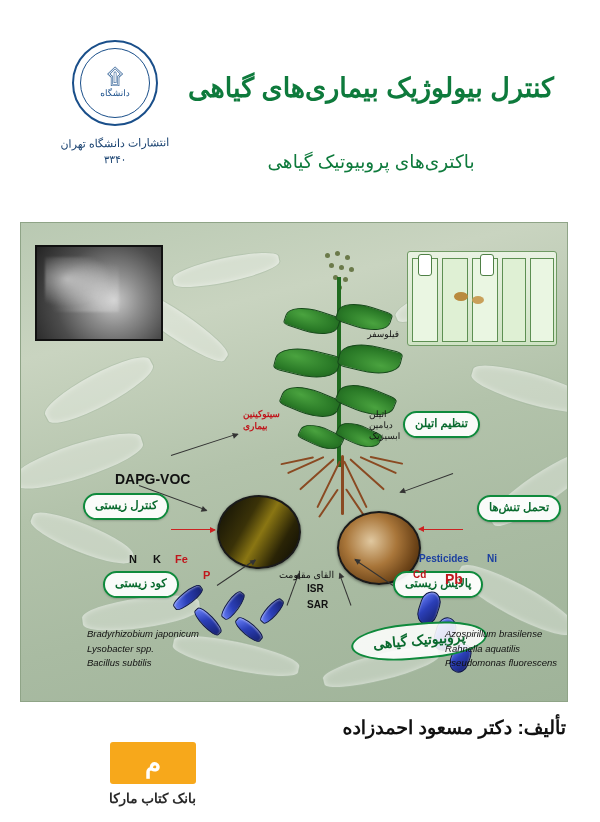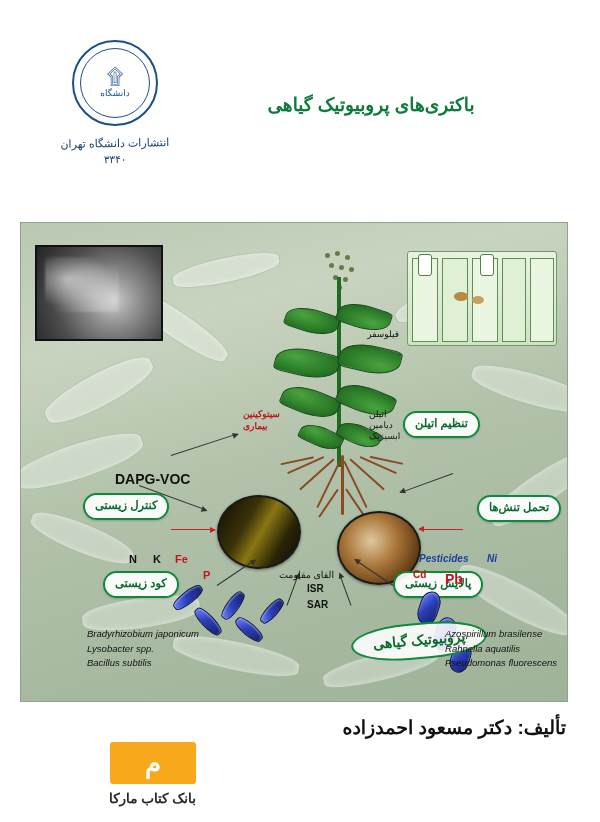--- a/index.html
+++ b/index.html
@@ -79,23 +79,23 @@
     text-align: center;
   }
   .title-main {
     font-size: 27px;
     font-weight: bold;
     color: #0e7a3c;
     line-height: 1.5;
     letter-spacing: 0px;
   }
   .title-sub {
-    margin-top: 22px;
+    margin-top: 38px;
     font-size: 18.5px;
-    font-weight: bold;
+    font-weight: normal;
     color: #0e7a3c;
     line-height: 1.6;
   }
 
   
   .art {
     position: absolute;
     left: 20px; top: 222px;
     width: 548px; height: 480px;
     background: linear-gradient(165deg,#b9c9b2 0%, #c9d4c0 22%, #b3c3ab 48%, #a9bba2 70%, #9fb399 100%);
@@ -205,21 +205,21 @@
 
   
   .ann {
     position:absolute;
     font-size: 9px;
     color:#111;
     white-space:nowrap;
     font-family:"Liberation Sans", sans-serif;
   }
   .ann.red { color:#c0161c; font-weight:bold; }
-  .ann.blue { color:#1b3fa0; font-weight:bold;font-style:italic; }
+  .ann.blue { color:#1b3fa0; font-weight:bold; }
 
   
   .nut { position:absolute; font-size:11px; font-weight:bold; }
 
   
   .arrow {
     position:absolute;
     height:0; border-top:1.4px solid #333;
     transform-origin: left center;
   }
@@ -289,20 +289,21 @@
           <span>دانشگاه</span>
         </div>
       </div>
       <div class="logo-caption">
         <div>انتشارات دانشگاه تهران</div>
         <div class="num">۳۳۴۰</div>
       </div>
     </div>
 
     <div class="title-block">
+      <div class="title-main">کنترل بیولوژیک بیماری‌های گیاهی</div>
       <div class="title-sub">باکتری‌های پروبیوتیک گیاهی</div>
     </div>
   </div>
 
   <div class="art">
 
     <div class="rod" style="left:18px;  top:150px; width:120px; height:34px; transform:rotate(-28deg);"></div>
     <div class="rod" style="left:-10px; top:220px; width:135px; height:36px; transform:rotate(-18deg);"></div>
     <div class="rod" style="left:6px;   top:300px; width:110px; height:30px; transform:rotate(22deg);"></div>
     <div class="rod" style="left:60px;  top:374px; width:120px; height:32px; transform:rotate(-8deg);"></div>

